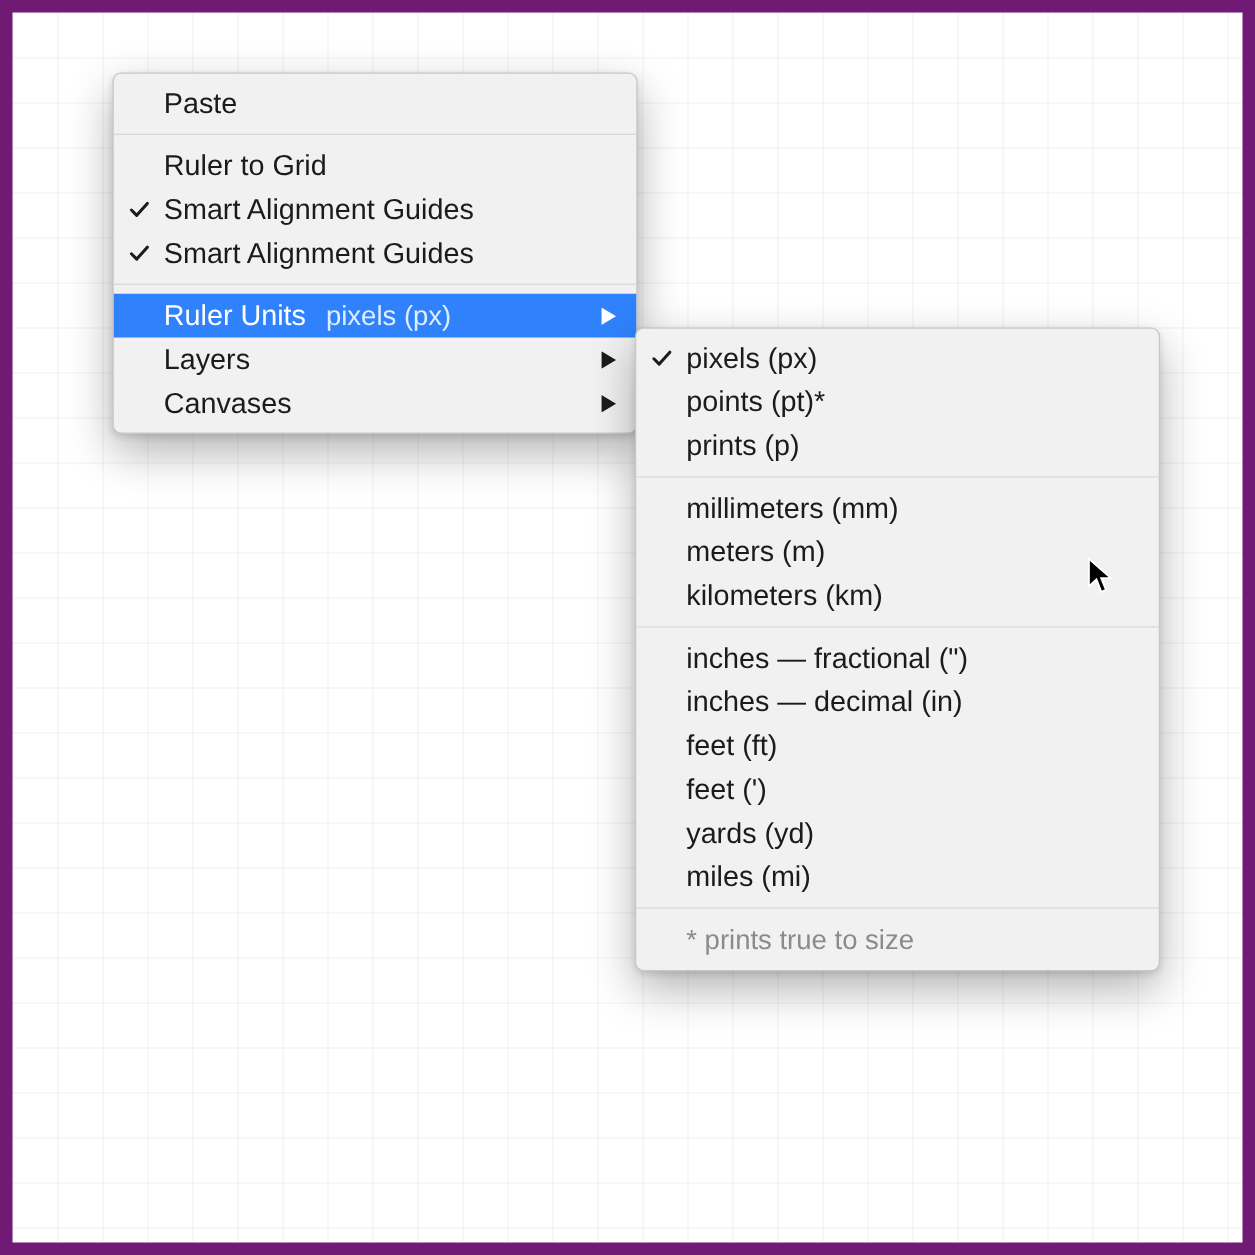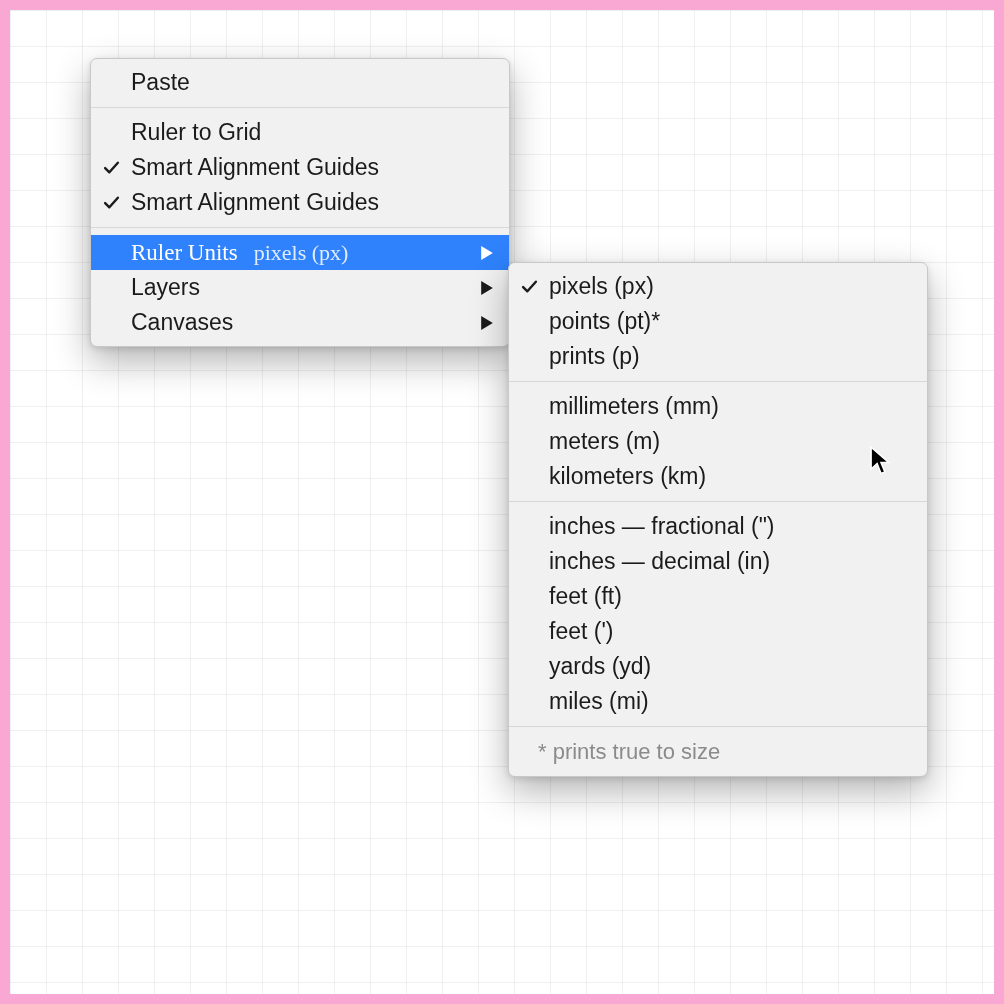--- a/index.html
+++ b/index.html
@@ -9,21 +9,21 @@
     height: 1004px;
     font-family: -apple-system, "Helvetica Neue", Helvetica, Arial, sans-serif;
     background: #fff;
     overflow: hidden;
   }
   .frame {
     position: absolute;
     left: 0; top: 0;
     width: 1004px; height: 1004px;
     box-sizing: border-box;
-    border: 10px solid #f9a8d4;
+    border: 10px solid #701a75;
     background: #fff;
   }
   .grid {
     position: absolute;
     inset: 0;
     background-image:
       linear-gradient(to right, rgba(0,0,0,0.06) 1px, transparent 1px),
       linear-gradient(to bottom, rgba(0,0,0,0.06) 1px, transparent 1px);
     background-size: 36px 36px;
   }
@@ -68,35 +68,34 @@
     font-size: 22px;
   }
   .menu-item .spacer { flex: 1 1 auto; }
   .menu-item .arrow {
     margin-left: auto;
     font-size: 16px;
   }
   .menu-item.highlight {
     background: #2f82fb;
     color: #fff;
-    font-family: Liberation Serif, serif;
   }
   .menu-item.highlight .hint {
     color: rgba(255,255,255,0.85);
   }
   .menu-sep {
     height: 1px;
     margin: 7px 0;
     background: #d7d7d7;
   }
   .menu-footnote {
     height: 36px;
     display: flex;
     align-items: center;
-    padding-left: 29px;
+    padding-left: 40px;
     color: #8b8b8b;
     font-size: 22px;
   }
   .check svg { width: 17px; height: 17px; display:block; }
   .arrow svg { width: 12px; height: 14px; display:block; }
   .cursor {
     position: absolute;
     left: 860px;
     top: 436px;
     width: 22px;

